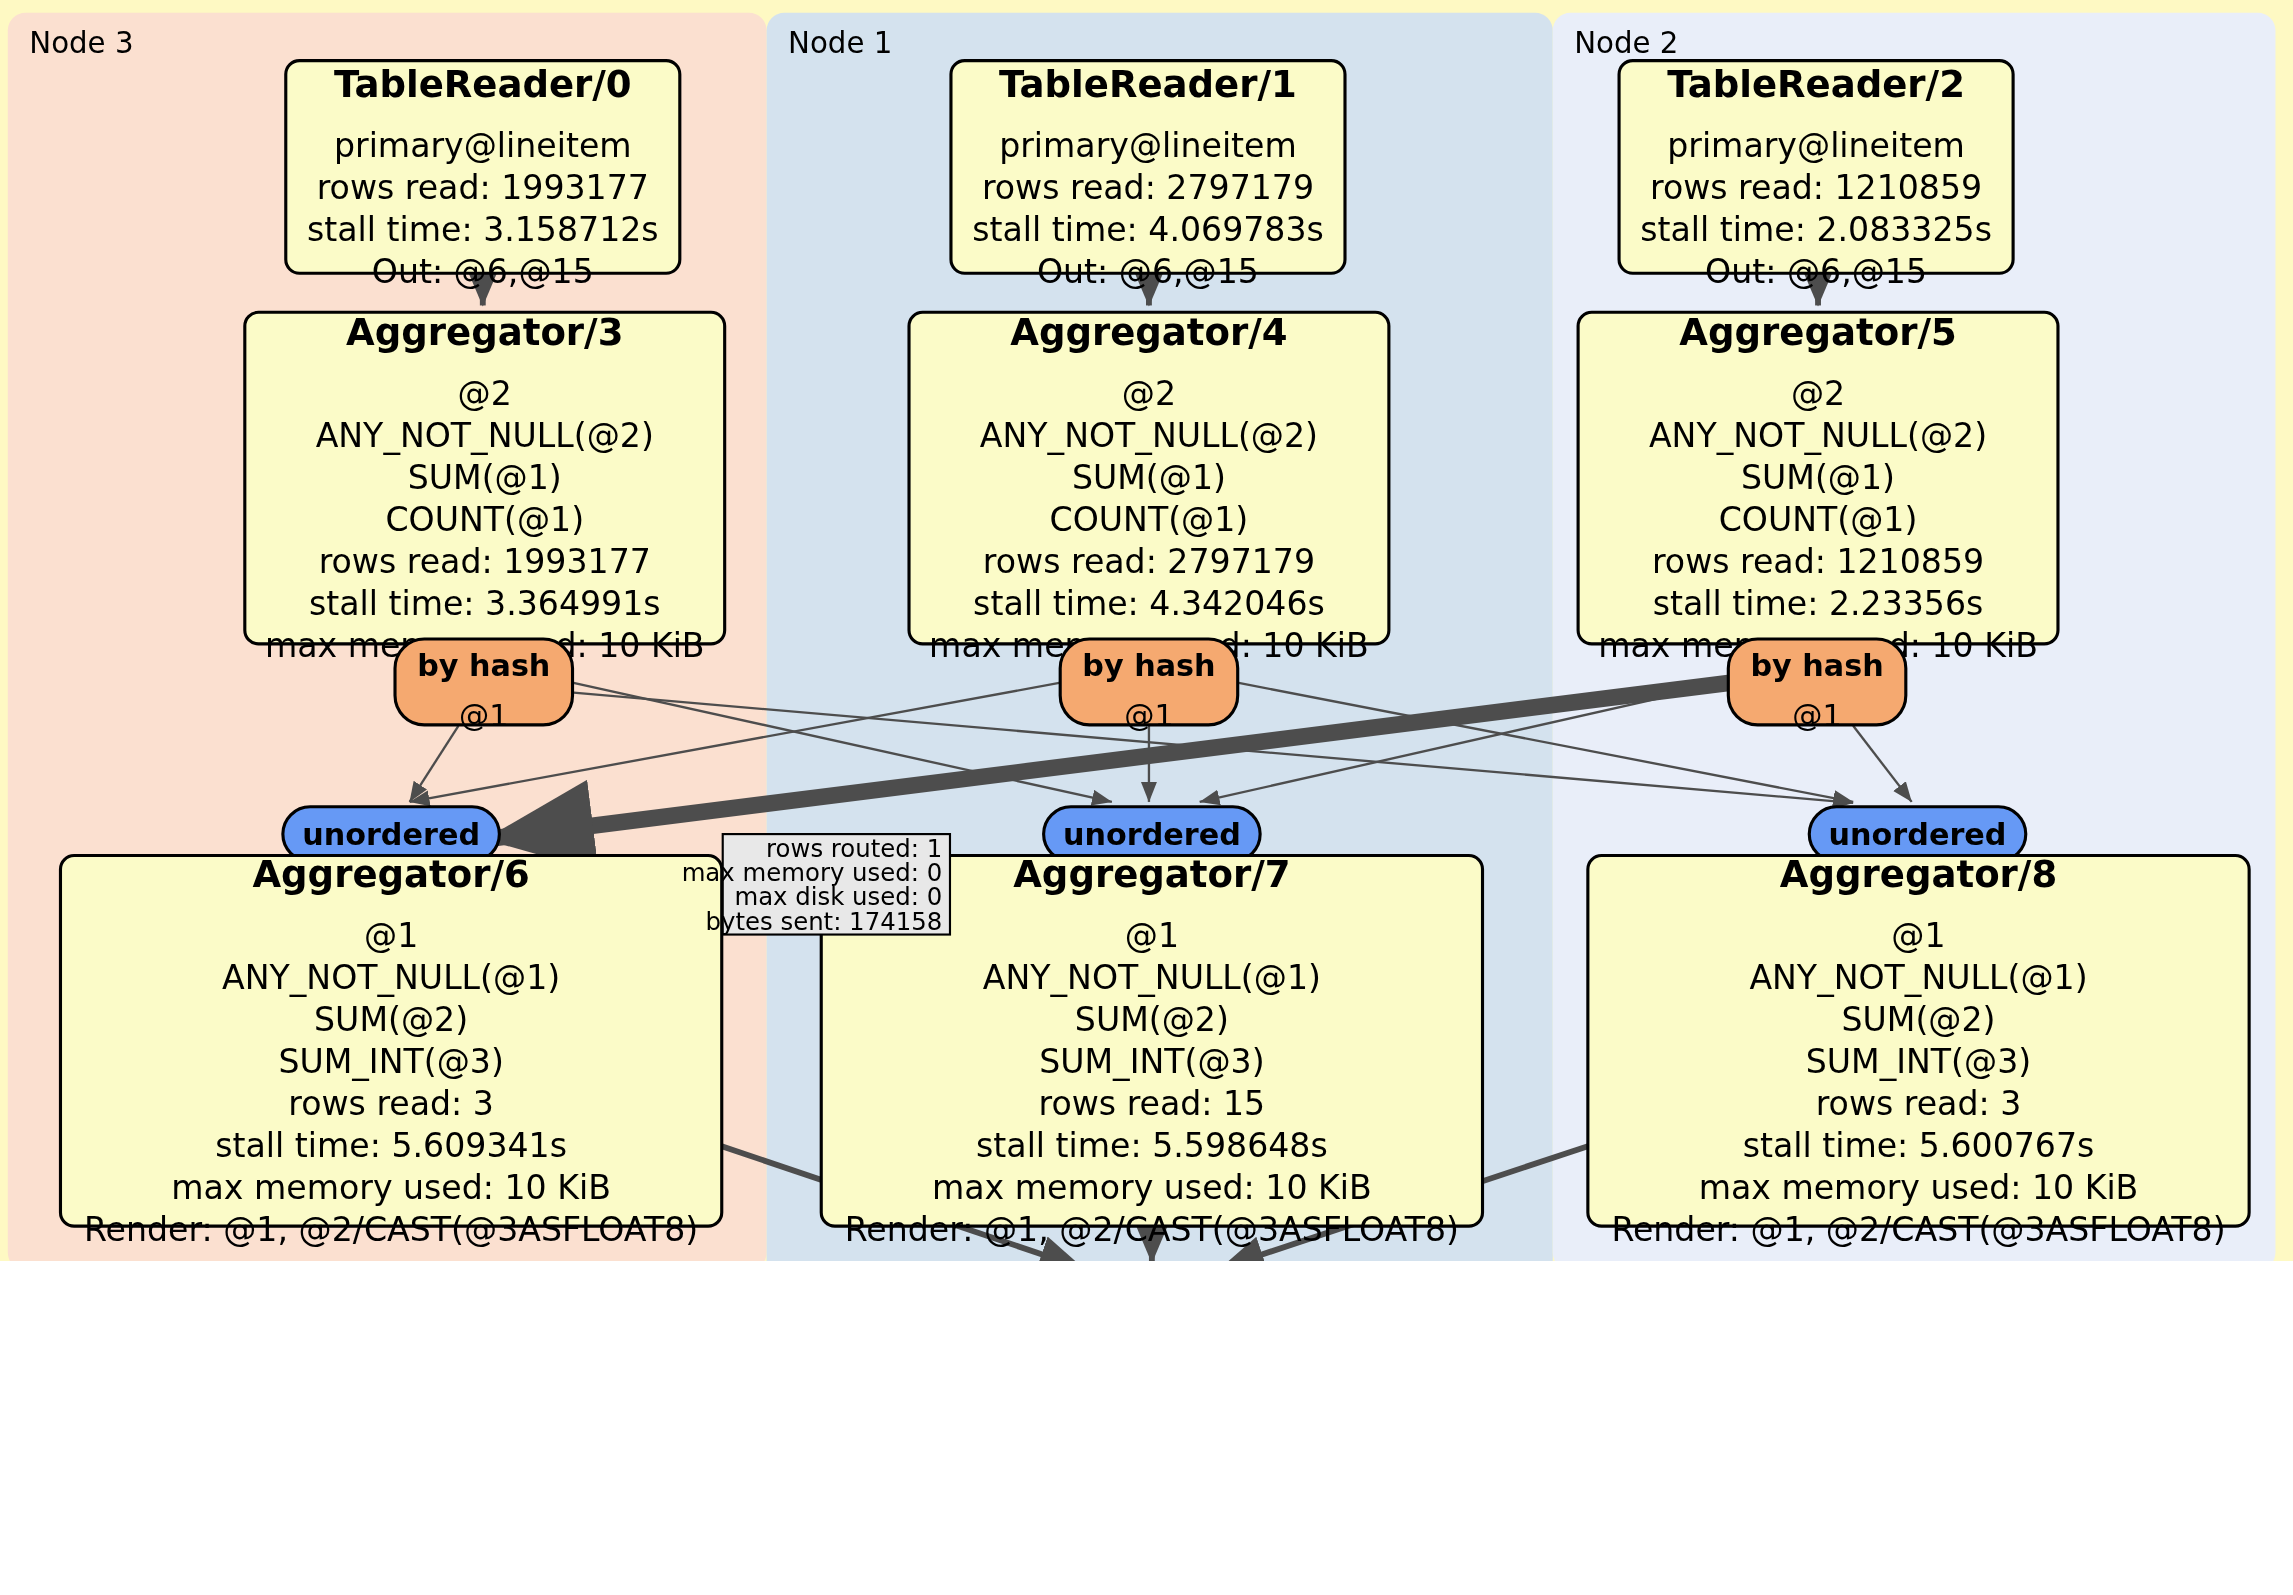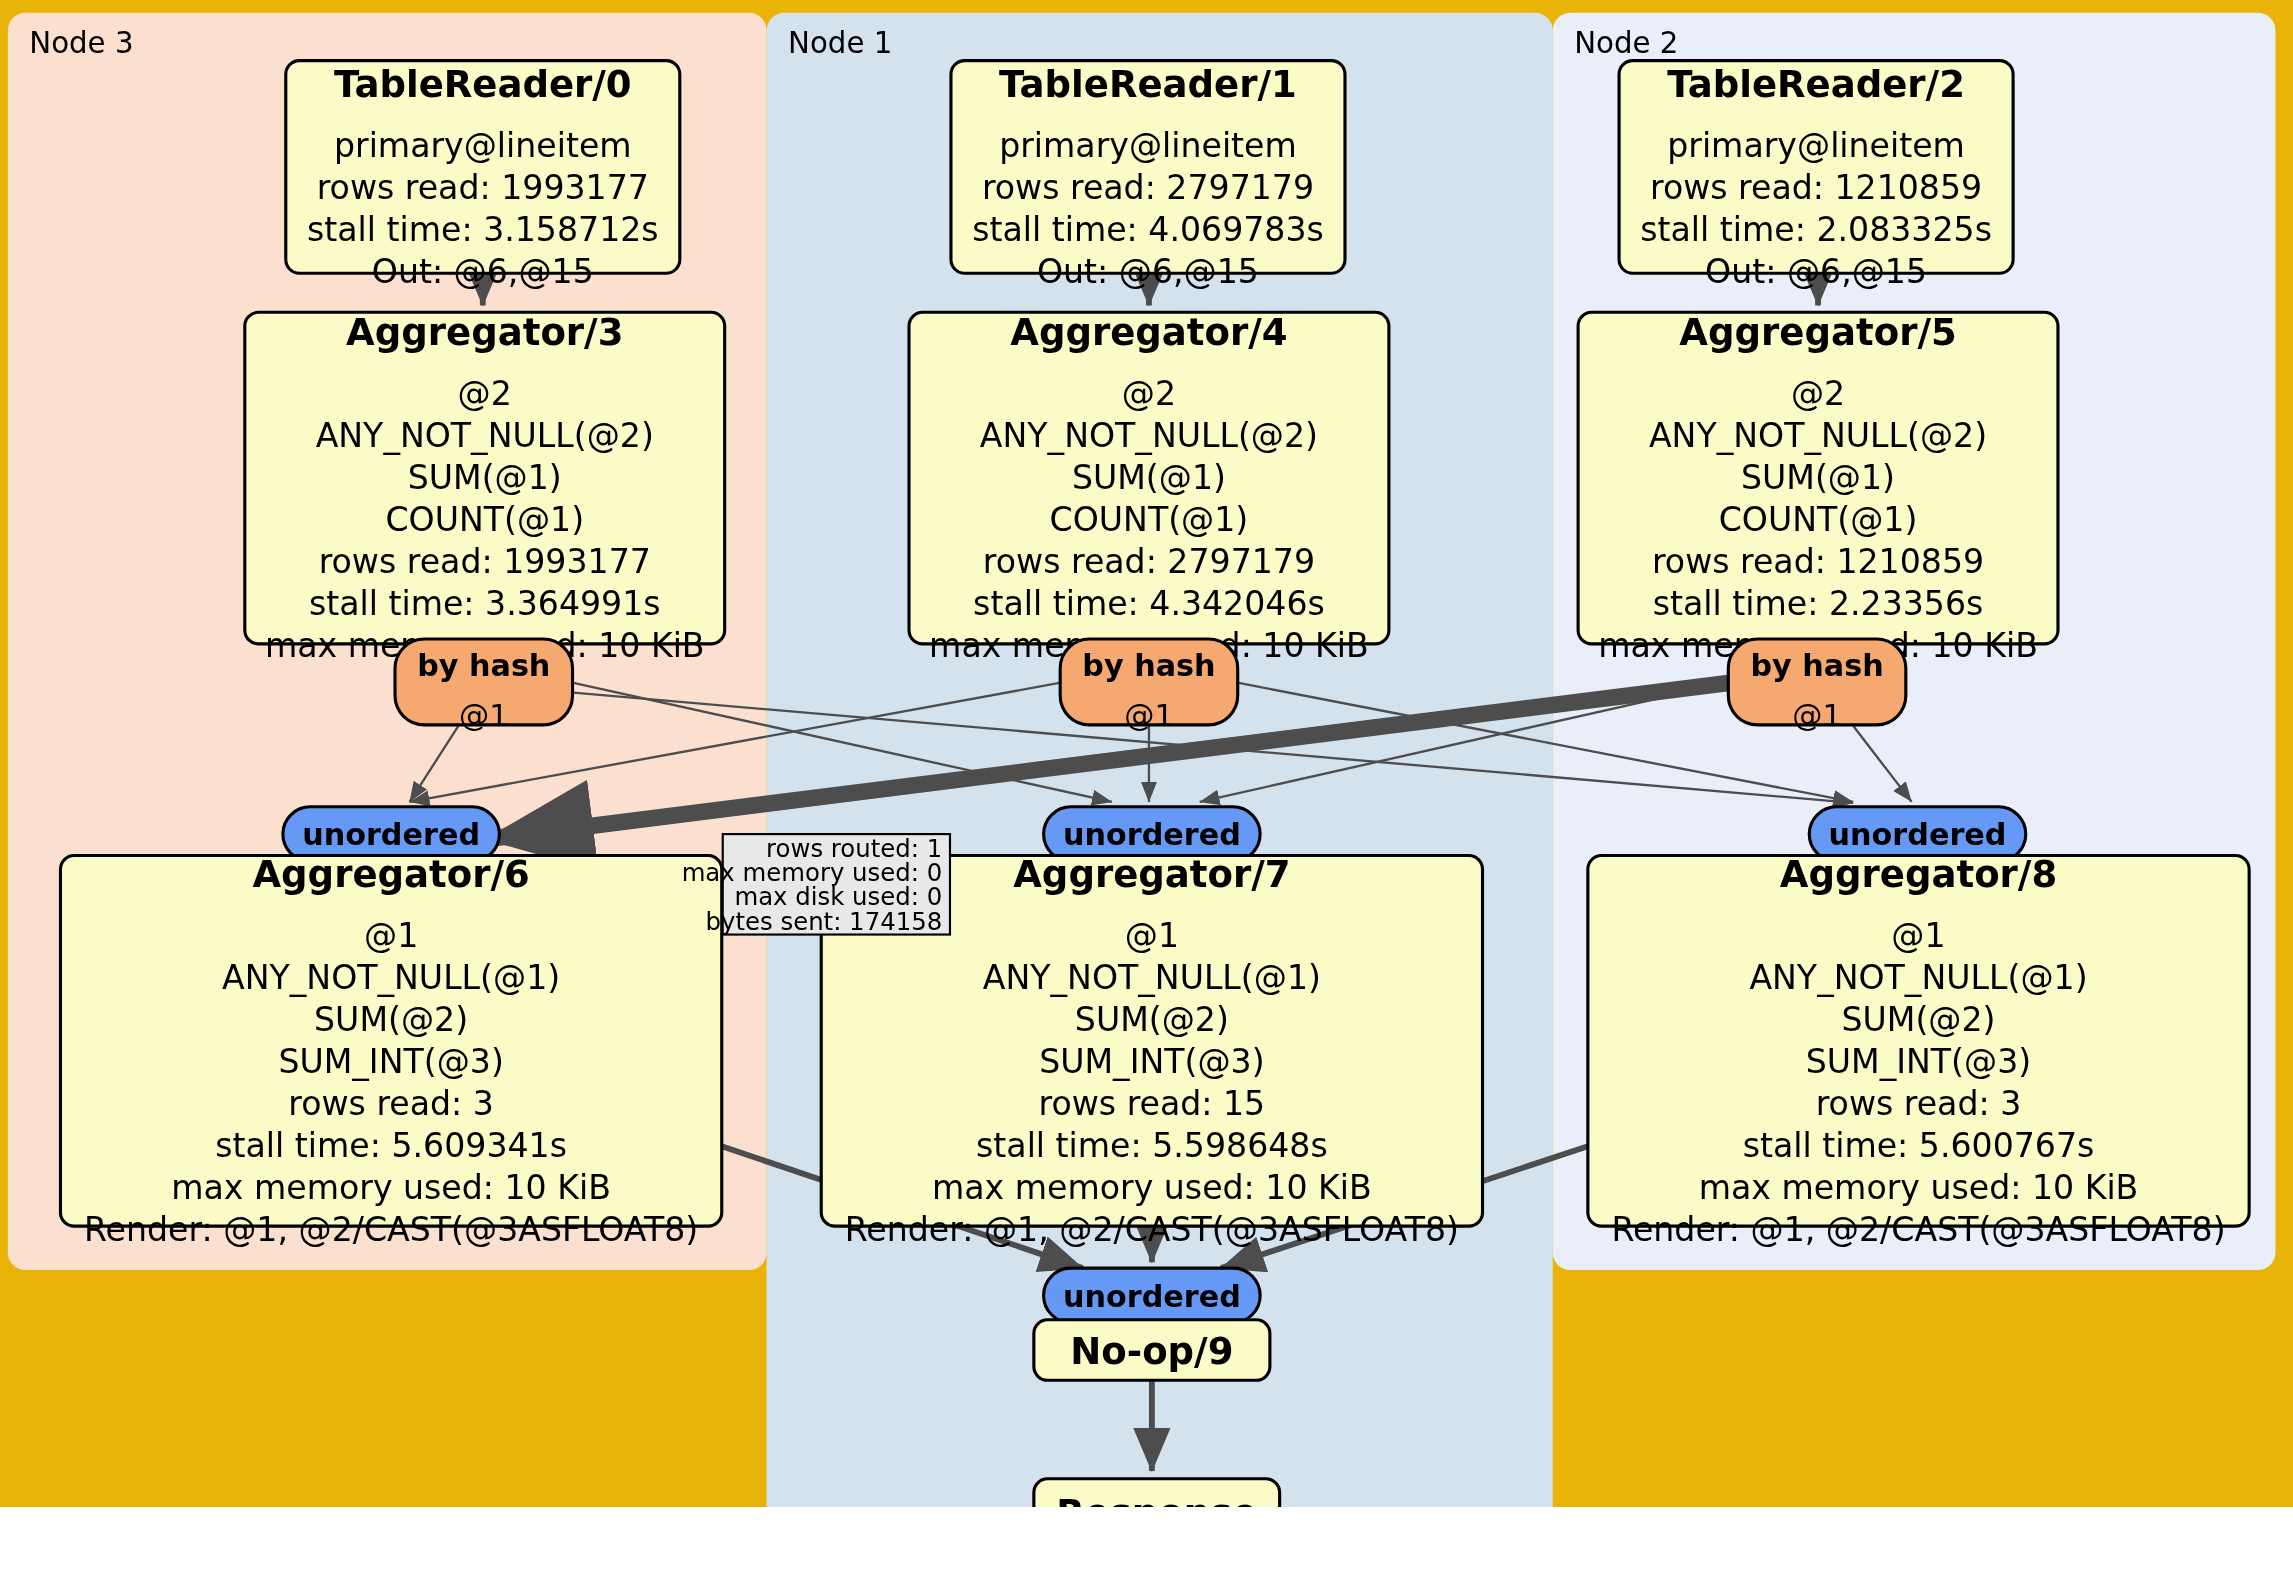--- a/index.html
+++ b/index.html
@@ -1,17 +1,17 @@
 <!DOCTYPE html>
 <html><head>
 <meta charset="utf-8">
 <style>
   html,body{margin:0;padding:0;background:#ffffff;}
   body{font-family:"DejaVu Sans","Liberation Sans",sans-serif;}
-  #stage{position:relative;width:2294px;height:1507px;overflow:hidden;background:#eab308;}
+  #stage{position:relative;width:2294px;height:1261px;overflow:hidden;background:#fef9c3;}
   svg#canvas{position:absolute;left:0;top:0;width:2294px;height:1596px;}
   .cluster-label{font-size:30px;fill:#000;}
   .node-title{font-weight:bold;font-size:38px;}
   .node-line{font-size:34px;}
   .pill-title{font-weight:bold;font-size:31px;}
   .pill-line{font-size:31px;}
   .tip-line{font-size:25px;}
   text{fill:#000;dominant-baseline:middle;}
 </style>
 </head>

